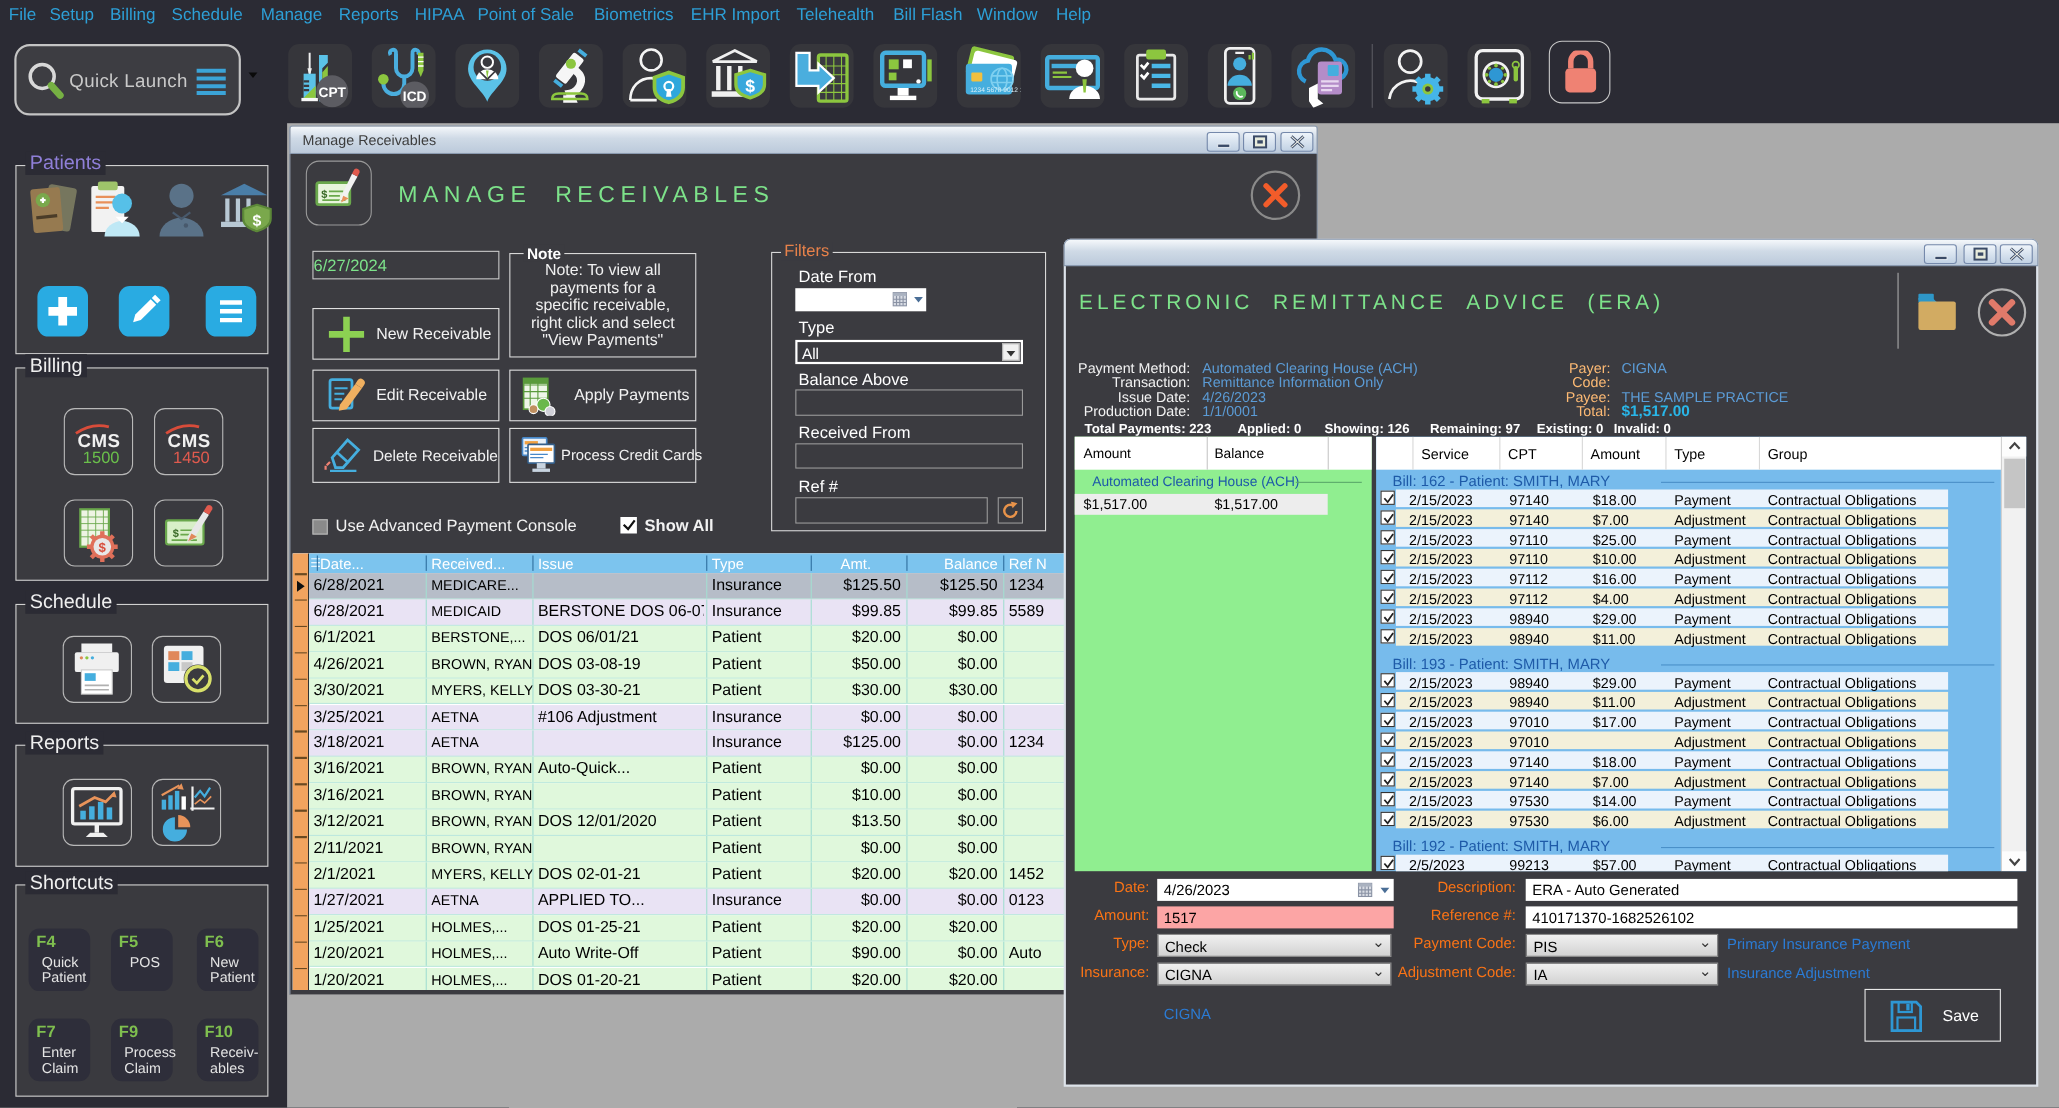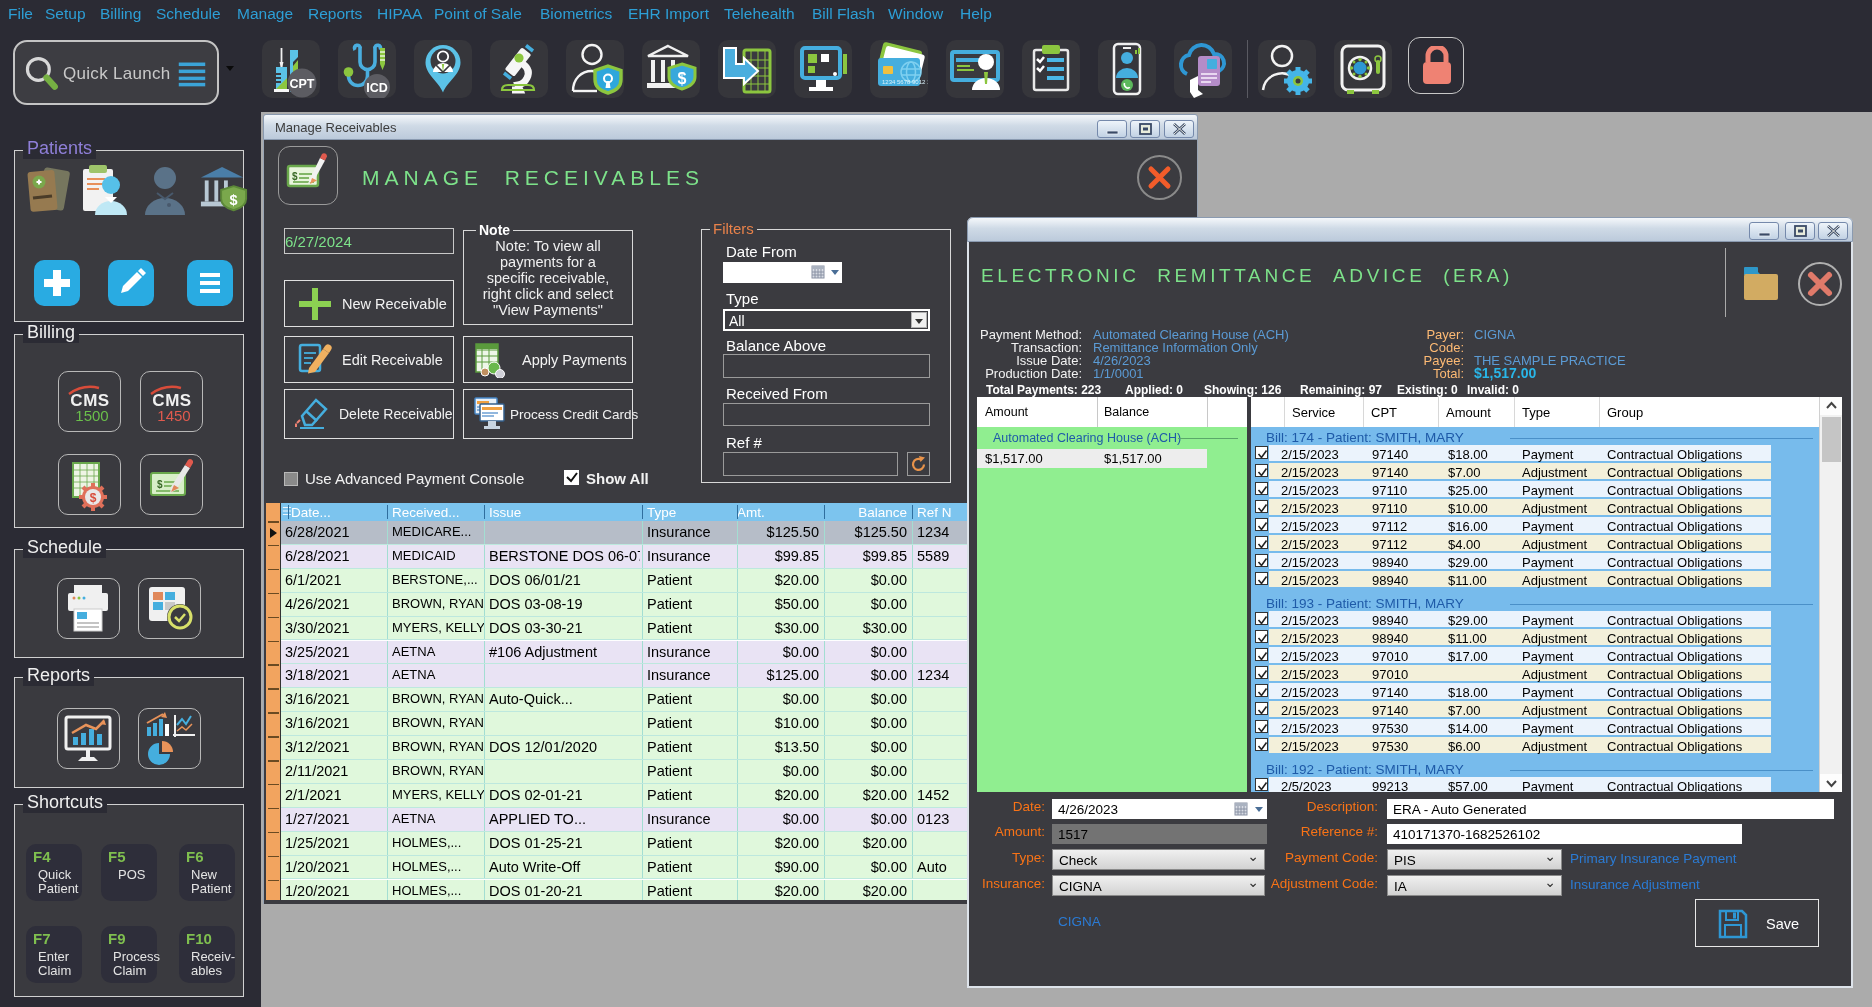--- a/index.html
+++ b/index.html
@@ -718,21 +718,21 @@
 
     <div class="abs" style="left:2px;top:363px;width:928px;height:397px;background:#fff;overflow:hidden;">
       <div id="grid">
 <div style="position:absolute;left:0;top:0;width:15px;height:397px;background:#f2a45f;border-right:1.5px solid #333;"></div>
 <div class="trow" style="top:0;height:18px;left:15px;width:913px;background:#7cc4ee;">
 <span style="left:1px;top:2px;color:#e8f4fc;font-size:11px;letter-spacing:-1px;">☰</span>
 <span style="left:10px;top:2px;color:#fff;font-size:13.5px;">Date...</span>
 <span style="left:111px;top:2px;color:#fff;font-size:13.5px;">Received...</span>
 <span style="left:208px;top:2px;color:#fff;font-size:13.5px;">Issue</span>
 <span style="left:366px;top:2px;color:#fff;font-size:13.5px;">Type</span>
-<span style="left:456px;width:82px;text-align:left;top:2px;color:#fff;font-size:13.5px;">Amt.</span>
+<span style="left:456px;width:82px;text-align:center;top:2px;color:#fff;font-size:13.5px;">Amt.</span>
 <span style="left:543px;width:83px;text-align:right;top:2px;color:#fff;font-size:13.5px;">Balance</span>
 <span style="left:636px;top:2px;color:#fff;font-size:13.5px;">Ref N</span>
 <div class="vline" style="left:7px;top:2px;height:14px;background:#2f6e9e;"></div>
 <div class="vline" style="left:106px;top:2px;height:14px;background:#2f6e9e;"></div>
 <div class="vline" style="left:203px;top:2px;height:14px;background:#2f6e9e;"></div>
 <div class="vline" style="left:361px;top:2px;height:14px;background:#2f6e9e;"></div>
 <div class="vline" style="left:456px;top:2px;height:14px;background:#2f6e9e;"></div>
 <div class="vline" style="left:543px;top:2px;height:14px;background:#2f6e9e;"></div>
 <div class="vline" style="left:631px;top:2px;height:14px;background:#2f6e9e;"></div>
 </div>
@@ -1081,21 +1081,21 @@
       <span style="position:absolute;left:195px;top:8px;font-size:13px;color:#000;">Amount</span>
       <span style="position:absolute;left:271px;top:8px;font-size:13px;color:#000;">Type</span>
       <span style="position:absolute;left:356px;top:8px;font-size:13px;color:#000;">Group</span>
       <div class="vline" style="left:33px;background:#d8d8d8;"></div>
       <div class="vline" style="left:112px;background:#d8d8d8;"></div>
       <div class="vline" style="left:187px;background:#d8d8d8;"></div>
       <div class="vline" style="left:263px;background:#d8d8d8;"></div>
       <div class="vline" style="left:348px;background:#d8d8d8;"></div>
     </div>
     <div id="erarows">
-<div class="eband" style="top:33px;">Bill: 174 - Patient: SMITH, MARY</div>
+<div class="eband" style="top:33px;">Bill: 162 - Patient: SMITH, MARY</div>
 <div class="abs" style="left:259px;top:41px;width:303px;height:1px;background:#4a90c8;"></div>
 <div class="abs" style="left:18px;top:48px;width:502px;height:16px;background:#ebf3fc;"></div>
 <div class="echk" style="top:49px;"><svg width="13" height="13" viewBox="0 0 13 13">
             <path d="M2.5 6 l3 3.5 5 -7" fill="none" stroke="#222" stroke-width="1.6"></path>
           </svg></div>
 <div class="erow" style="top:48px;">
           <span style="left:12px;">2/15/2023</span>
           <span style="left:103px;">97140</span>
           <span style="left:179px;">$18.00</span>
           <span style="left:253px;">Payment</span>
@@ -1308,25 +1308,25 @@
           <line x1="1" y1="10" x2="13" y2="10"></line>
         </g>
       </svg>
     <div style="position:absolute;right:4px;top:8px;width:0;height:0;border-left:4px solid transparent;border-right:4px solid transparent;border-top:5px solid #4a6e96;"></div>
   </div>
   <div class="flab" style="left:280px;top:580px;width:129px;">Description:</div>
   <div class="abs" style="left:418px;top:580px;width:447px;height:20px;background:#fff;">
       <span class="ftxt">ERA - Auto Generated</span>
     </div>
   <div class="flab" style="left:0px;top:605px;width:76px;">Amount:</div>
-  <div class="abs" style="left:83px;top:605px;width:215px;height:20px;background:#737373;padding-left:36px;">
+  <div class="abs" style="left:83px;top:605px;width:215px;height:20px;background:#fca5a5;padding-left:36px;">
       <span class="ftxt">1517</span>
     </div>
   <div class="flab" style="left:280px;top:605px;width:129px;">Reference #:</div>
-  <div class="abs" style="left:418px;top:605px;width:355px;height:20px;background:#fff;padding-left:16px;">
+  <div class="abs" style="left:418px;top:605px;width:447px;height:20px;background:#fff;padding-left:16px;">
       <span class="ftxt">410171370-1682526102</span>
     </div>
   <div class="flab" style="left:0px;top:631px;width:76px;">Type:</div>
   <div class="drop" style="left:83px;top:630px;width:213px;">
       <span class="ftxt">Check</span>
       <span class="chv">⌄</span>
     </div>
   <div class="flab" style="left:280px;top:631px;width:129px;">Payment Code:</div>
   <div class="drop" style="left:418px;top:630px;width:175px;">
       <span class="ftxt">PIS</span>

